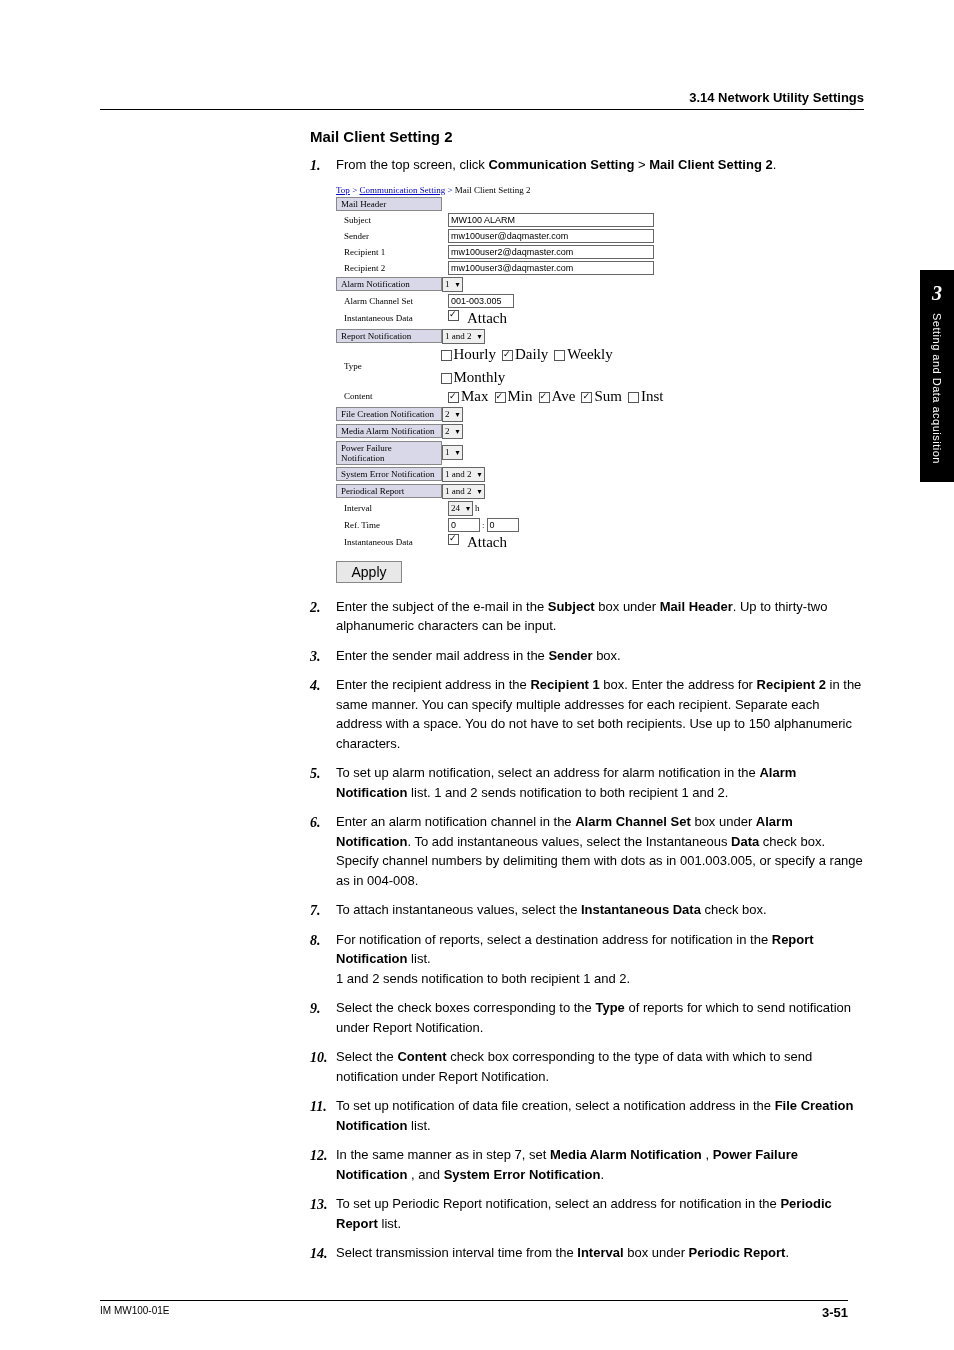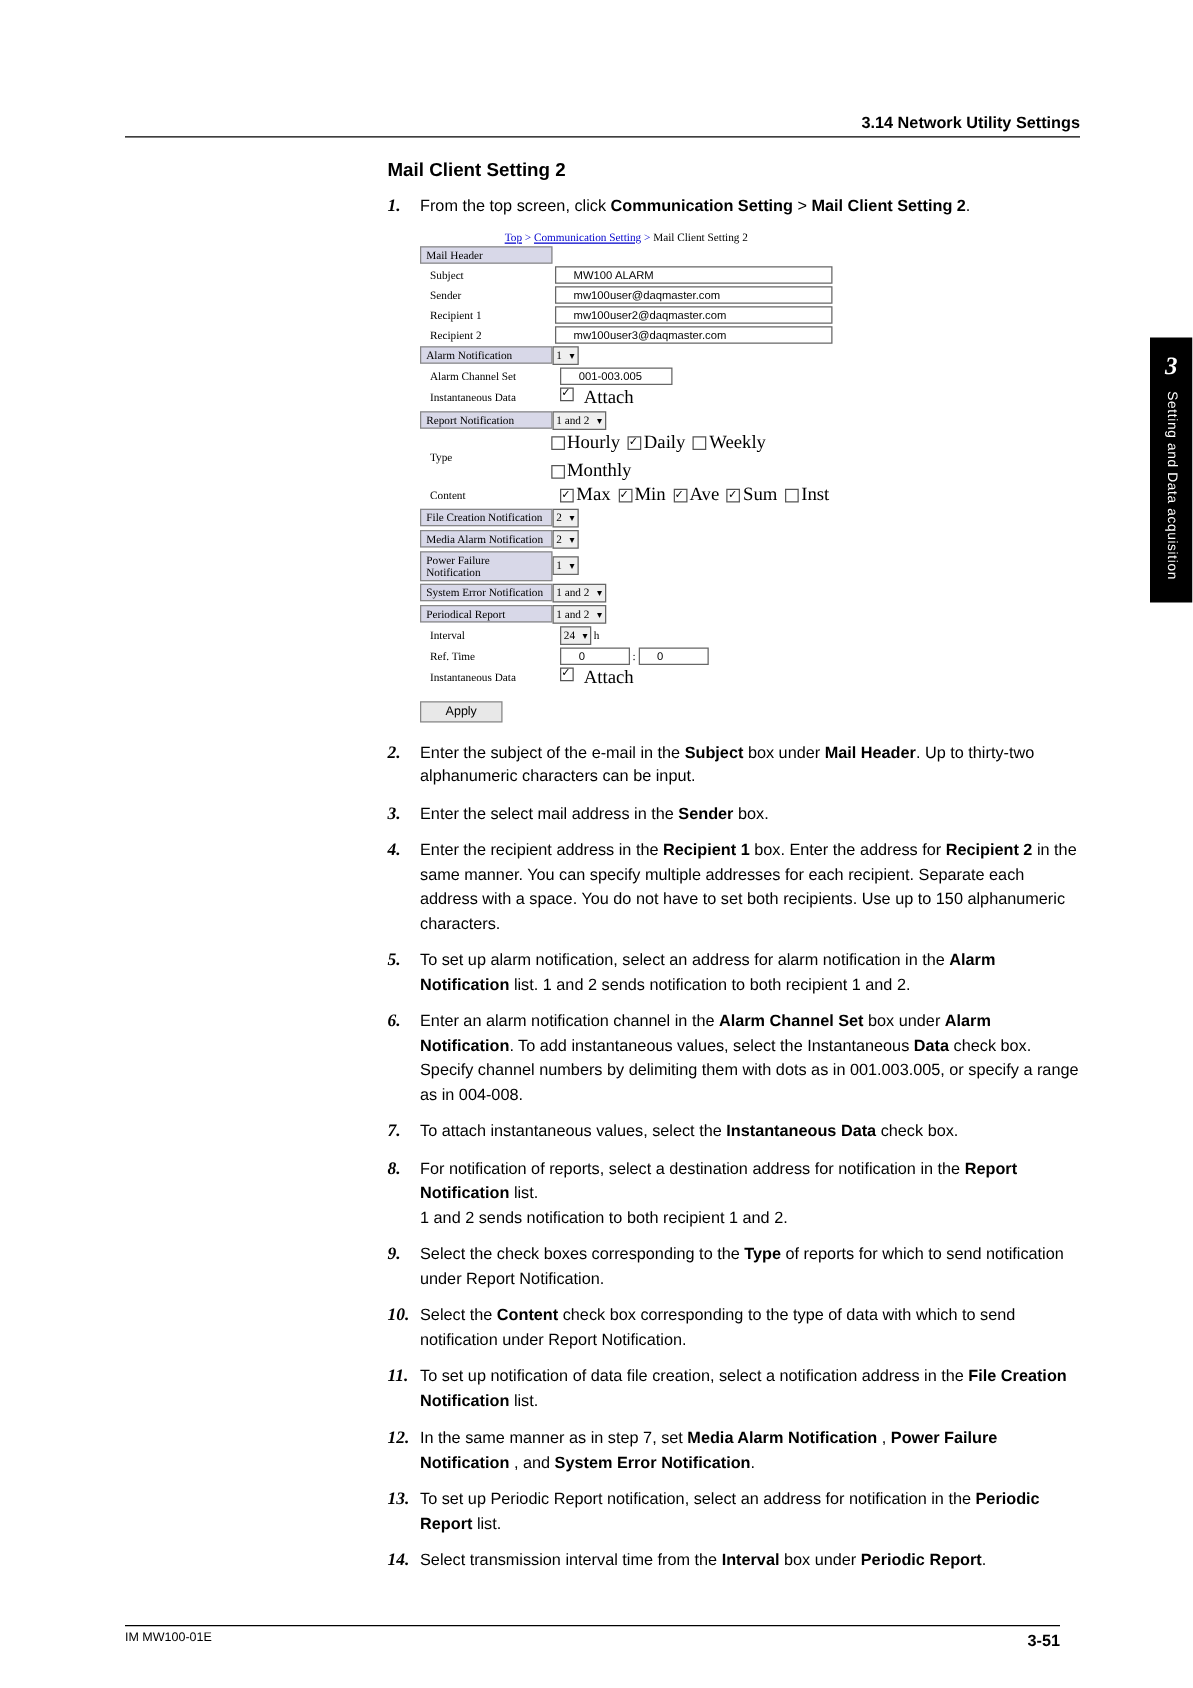--- a/index.html
+++ b/index.html
@@ -62,21 +62,20 @@
     margin: 8px 0 14px 236px;
     width: 330px;
     font-family: "Times New Roman", serif;
     font-size: 9px;
     color: #000;
   }
   .breadcrumb {
     color: #00c;
     font-size: 9px;
     margin-bottom: 2px;
-    text-align: center;
   }
   .breadcrumb span { text-decoration: underline; }
   .row {
     display: flex;
     align-items: center;
     margin-top: 2px;
   }
   .row .lbl {
     width: 104px;
     padding-left: 8px;
@@ -85,21 +84,21 @@
   .row .lbl.head {
     background: #d8d8e8;
     border: 1px solid #888;
     padding: 1px 4px;
     width: 96px;
   }
   .txt {
     border: 1px solid #666;
     background: #fff;
     font-size: 9px;
-    padding: 0 14px;
+    padding: 0 2px;
     height: 12px;
     line-height: 12px;
     width: 200px;
     font-family: Arial, sans-serif;
   }
   .txt.sm { width: 60px; }
   .txt.xs { width: 26px; }
   .sel {
     border: 1px solid #666;
     background: #efefef;
@@ -129,21 +128,21 @@
     position: absolute;
     font-size: 9px;
     line-height: 8px;
     left: 0; top: -1px;
   }
   .cbs { font-size: 15px; display:flex; gap:6px; flex-wrap:wrap; }
   .apply-btn {
     margin-top: 10px;
     border: 1px solid #888;
     background: #e8e8e8;
-    font-size: 10px;
+    font-size: 14px;
     padding: 2px 10px;
     width: 44px;
     text-align: center;
     font-family: Arial, sans-serif;
   }
 
   
   .side-tab {
     position: absolute;
     right: 0;
@@ -319,21 +318,21 @@
           <span class="cb checked"></span>
           <span>Attach</span>
         </div>
       </div>
 
     <div class="apply-btn">Apply</div>
   </div>
 
   <ol class="steps">
     <li><span class="num">2.</span><span>Enter the subject of the e-mail in the </span><span class="b">Subject</span><span> box under </span><span class="b">Mail Header</span><span>. Up to thirty-two alphanumeric characters can be input.</span></li>
-    <li><span class="num">3.</span><span>Enter the select mail address in the </span><span class="b">Sender</span><span> box.</span></li>
+    <li><span class="num">3.</span><span>Enter the sender mail address in the </span><span class="b">Sender</span><span> box.</span></li>
     <li><span class="num">4.</span><span>Enter the recipient address in the </span><span class="b">Recipient 1</span><span> box. Enter the address for </span><span class="b">Recipient 2</span><span> in the same manner. You can specify multiple addresses for each recipient. Separate each address with a space. You do not have to set both recipients. Use up to 150 alphanumeric characters.</span></li>
     <li><span class="num">5.</span><span>To set up alarm notification, select an address for alarm notification in the </span><span class="b">Alarm Notification</span><span> list. 1 and 2 sends notification to both recipient 1 and 2.</span></li>
     <li><span class="num">6.</span><span>Enter an alarm notification channel in the </span><span class="b">Alarm Channel Set</span><span> box under </span><span class="b">Alarm Notification</span><span>. To add instantaneous values, select the Instantaneous </span><span class="b">Data</span><span> check box. Specify channel numbers by delimiting them with dots as in 001.003.005, or specify a range as in 004-008.</span></li>
     <li><span class="num">7.</span><span>To attach instantaneous values, select the </span><span class="b">Instantaneous Data</span><span> check box.</span></li>
     <li><span class="num">8.</span><span>For notification of reports, select a destination address for notification in the </span><span class="b">Report Notification</span><span> list.</span><br><span>1 and 2 sends notification to both recipient 1 and 2.</span></li>
     <li><span class="num">9.</span><span>Select the check boxes corresponding to the </span><span class="b">Type</span><span> of reports for which to send notification under Report Notification.</span></li>
     <li><span class="num">10.</span><span>Select the </span><span class="b">Content</span><span> check box corresponding to the type of data with which to send notification under Report Notification.</span></li>
     <li><span class="num">11.</span><span>To set up notification of data file creation, select a notification address in the </span><span class="b">File Creation Notification</span><span> list.</span></li>
     <li><span class="num">12.</span><span>In the same manner as in step 7, set </span><span class="b">Media Alarm Notification</span><span> , </span><span class="b">Power Failure Notification</span><span> , and </span><span class="b">System Error Notification</span><span>.</span></li>
     <li><span class="num">13.</span><span>To set up Periodic Report notification, select an address for notification in the </span><span class="b">Periodic Report</span><span> list.</span></li>

